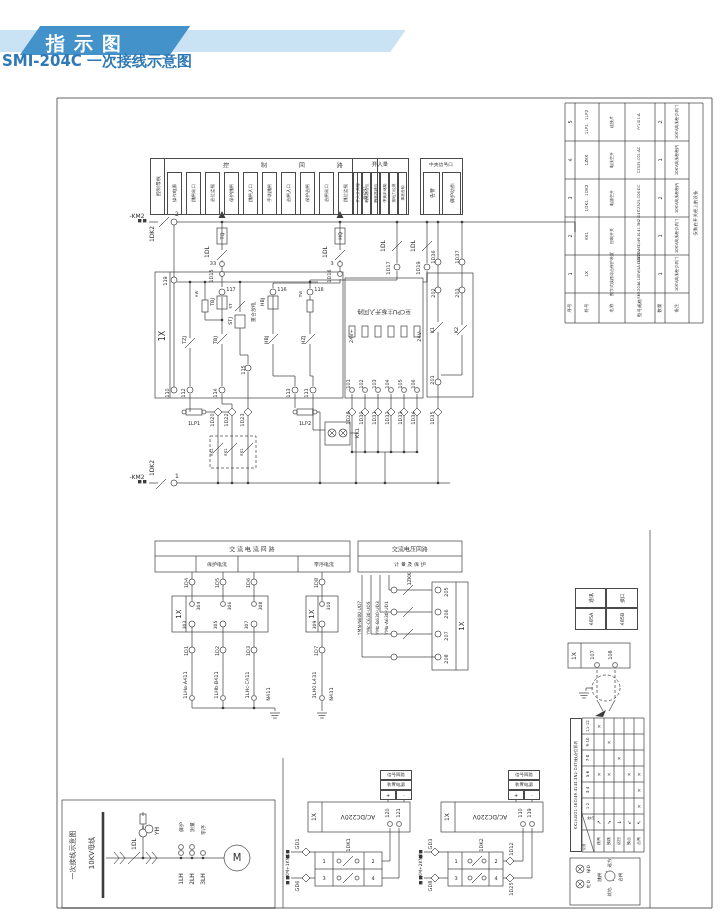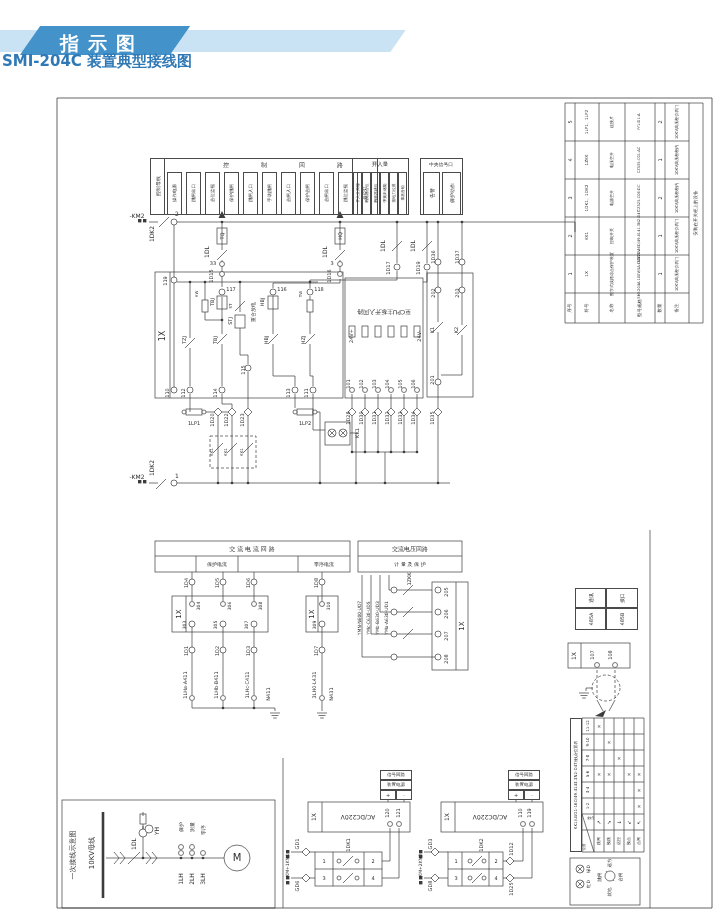--- a/index.html
+++ b/index.html
@@ -1,35 +1,35 @@
 <!DOCTYPE html>
 <html><head>
 <meta charset="utf-8">
 <style>
   html,body{margin:0;padding:0;background:#ffffff}
   .page{position:relative;width:720px;height:917px;overflow:hidden;background:#fff;
         font-family:"DejaVu Sans","Liberation Sans",sans-serif}
   .banner-light{position:absolute;left:-16px;top:30px;width:414px;height:22px;background:#c9e2f4;transform:skewX(-35deg)}
   .banner-dark{position:absolute;left:30px;top:26px;width:150px;height:29px;background:#4392ca;transform:skewX(-35deg)}
-  .banner-text{position:absolute;left:60px;top:31px;color:#fff;font-size:19px;font-weight:bold;letter-spacing:9px}
+  .banner-text{position:absolute;left:46px;top:31px;color:#fff;font-size:19px;font-weight:bold;letter-spacing:9px}
   .doc-title{position:absolute;left:2px;top:52px;color:#2f79b6;font-size:15px;font-weight:bold}
   .lb{position:absolute;white-space:nowrap;color:#2e2e2e;line-height:1;transform:translate(-50%,-50%)}
   .lbr{transform:translate(-50%,-50%) rotate(-90deg)}
   .lb2{transform:translate(-50%,-50%) rotate(180deg)}
   .cellbox{position:absolute;border:1px solid #4a4a4a;box-sizing:border-box}
   svg{position:absolute;left:0;top:0}
 </style>
 </head>
 <body>
 
 <div class="page">
   <div class="banner-light"></div>
   <div class="banner-dark"></div>
   <span class="banner-text">指示图</span>
-  <div class="doc-title">SMI-204C 装置典型接线图</div>
+  <div class="doc-title">SMI-204C 一次接线示意图</div>
   <svg id="sch" width="720" height="917">
       <path d="M57 98H712V908H57Z" fill="none" stroke="#3c3c3c" stroke-width="0.8"></path>
       <path d="M650 530V908M283 758V908" fill="none" stroke="#3c3c3c" stroke-width="0.7"></path>
       <path d="M149 222H158M177 222H575M575 222V232M222 222V250M222 260V287M222 297V334M222 344V386M340 222V250M340 260V276M340 279V283H273V288M273 296V334M273 344V376H295V386M397 222V263M397 271V280H310V288M310 296V300M310 312V334M310 344V376H313V386M427 222V263M427 271V282H423M174 225V277M174 283V387M177 282H318M190 282V338M190 348V386M205 282V300M205 312V320H222M240 282V312M240 328V355H248V364M248 372V408M248 416V483M190 394V412M204 412H214M222 412H228M222 394V404H232V408M218 416V483M232 416V483M295 394V408M315 412H320V483M313 394V430H325M350 433H356V483M352 394V408M365 394V408M378 394V408M391 394V408M404 394V408M417 394V408M352 416V452M365 416V452M378 416V452M391 416V452M404 416V452M417 416V452M352 452H417M385 452V483M438 222V259M438 265V287M438 293V322M438 332V379M438 385V408M438 416V483M462 222V259M462 265V287M462 293V325M462 335V375H441M149 483H158M177 483H450M192 572V579M192 585V601M223 572V579M223 585V601M254 572V579M254 585V601M322 572V579M322 585V601M192 627V647M192 653V695M192 701V708M223 627V647M223 653V695M223 701V708M254 627V647M254 653V695M254 701V708M192 708H275M275 708V711M322 627V647M322 653V695M322 701V711M389 575V590H391M397 590H432M380 575V612H391M397 612H432M371 575V634H391M397 634H432M362 575V657H391M397 657H435M597 700L603 711M615 700L609 711M593 688H586V691M291 852H303M291 878H303M309 852H315M309 878H315M390 828V861H382M399 828V878H382M388 800V802M404 800V802M424 852H432M438 852H448M424 878H432M438 878H448M503 861H507M513 861H523V828M503 878H507M513 878H532V828M516 800V802M532 800V802M106 858H224M114 852L119 858L114 864M120 852L125 858L120 864M128 864L140 852M146 852L151 858L146 864M152 852L157 858L152 864M143 826V858M143 812V816M143 824V829M606 871L614 881M155 556H350M196 556V572M238 556V572M298 556V572M358 556H462M170 272V398M186 596V632M318 596V632M456 582V670M581 643V668M315 869H382M333 852V886M364 852V886M322 802V832M448 869H503M462 852V886M489 852V886M455 802V832" fill="none" stroke="#3c3c3c" stroke-width="0.7"></path>
       <rect x="155" y="272" width="188" height="126" fill="none" stroke="#3c3c3c" stroke-width="0.7"></rect>
       <rect x="345" y="278" width="78" height="120" fill="none" stroke="#3c3c3c" stroke-width="0.7"></rect>
       <rect x="427" y="273" width="46" height="124" fill="none" stroke="#3c3c3c" stroke-width="0.7"></rect>
       <rect x="325" y="422" width="25" height="23" fill="none" stroke="#3c3c3c" stroke-width="0.7"></rect>
       <rect x="155" y="541" width="195" height="31" fill="none" stroke="#3c3c3c" stroke-width="0.7"></rect>
       <rect x="358" y="541" width="104" height="31" fill="none" stroke="#3c3c3c" stroke-width="0.7"></rect>

